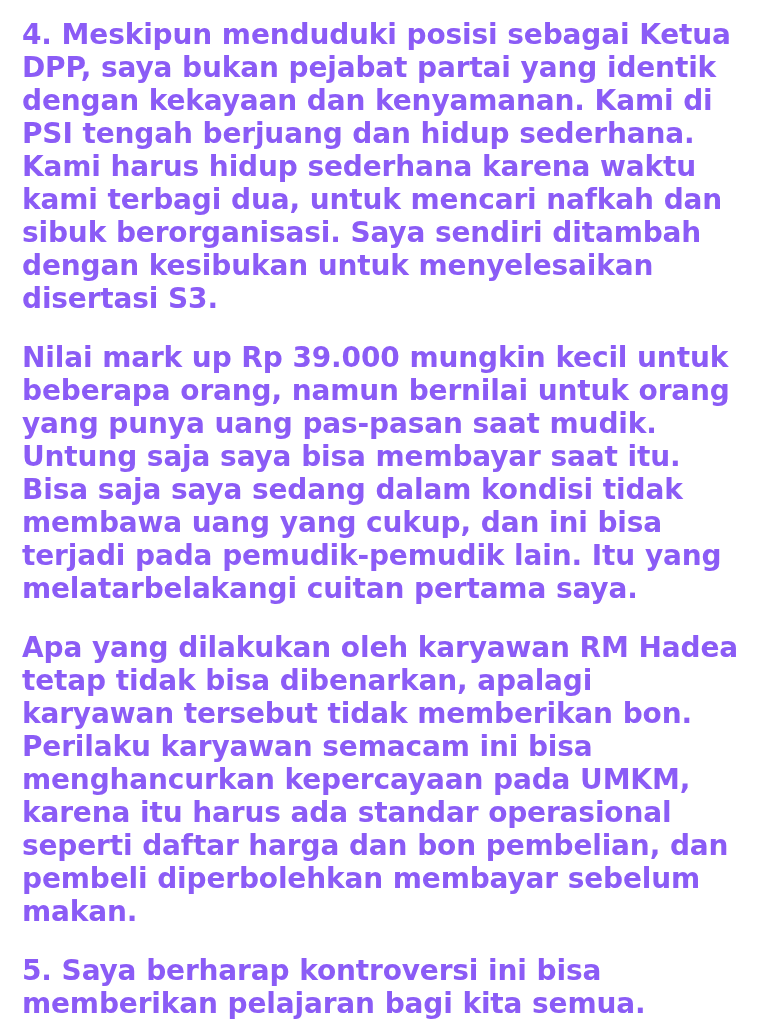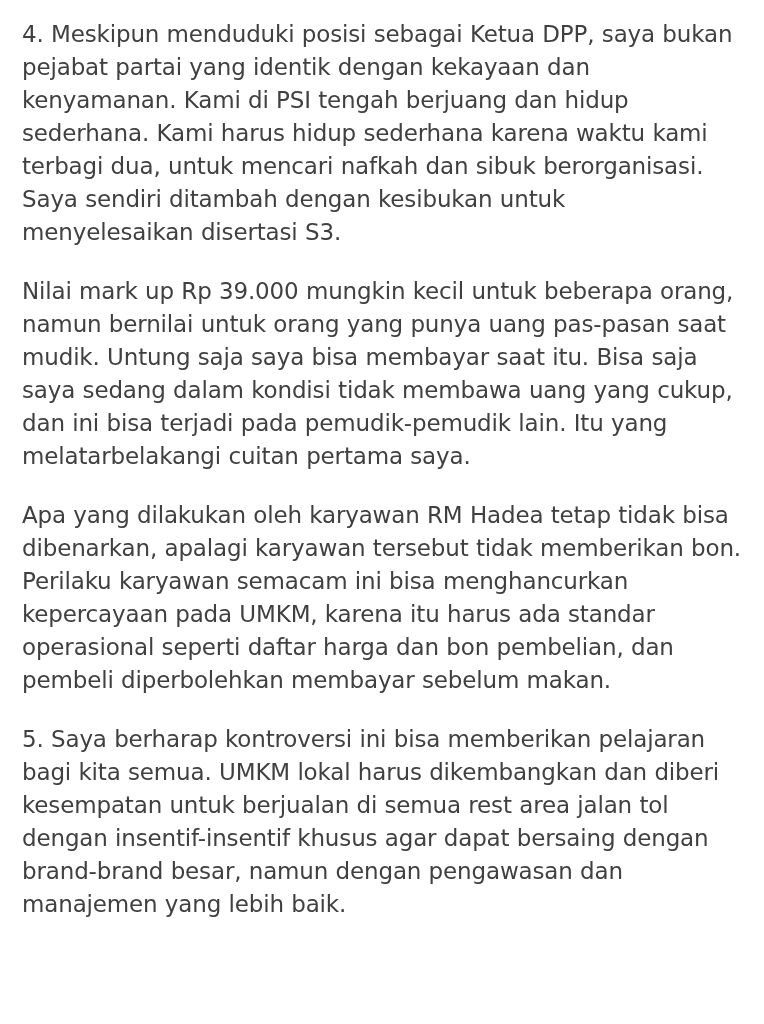--- a/index.html
+++ b/index.html
@@ -14,25 +14,25 @@
     color: #0f1419;
     -webkit-font-smoothing: antialiased;
   }
   .tweet {
     box-sizing: border-box;
     width: 764px;
     padding: 18px 22px 0 22px;
   }
   .tweet-body p {
     margin: 0 0 26px 0;
-    font-size: 23px;
+    font-size: 28px;
     line-height: 33px;
     letter-spacing: -0.15px;
-    color: #404040;
-    font-weight: 400;
+    color: #8b5cf6;
+    font-weight: 700;
     word-spacing: 0.2px;
   }
   .tweet-body p:last-child {
     margin-bottom: 21px;
   }
 </style>
 </head>
 <body>
 
 <div class="tweet">

